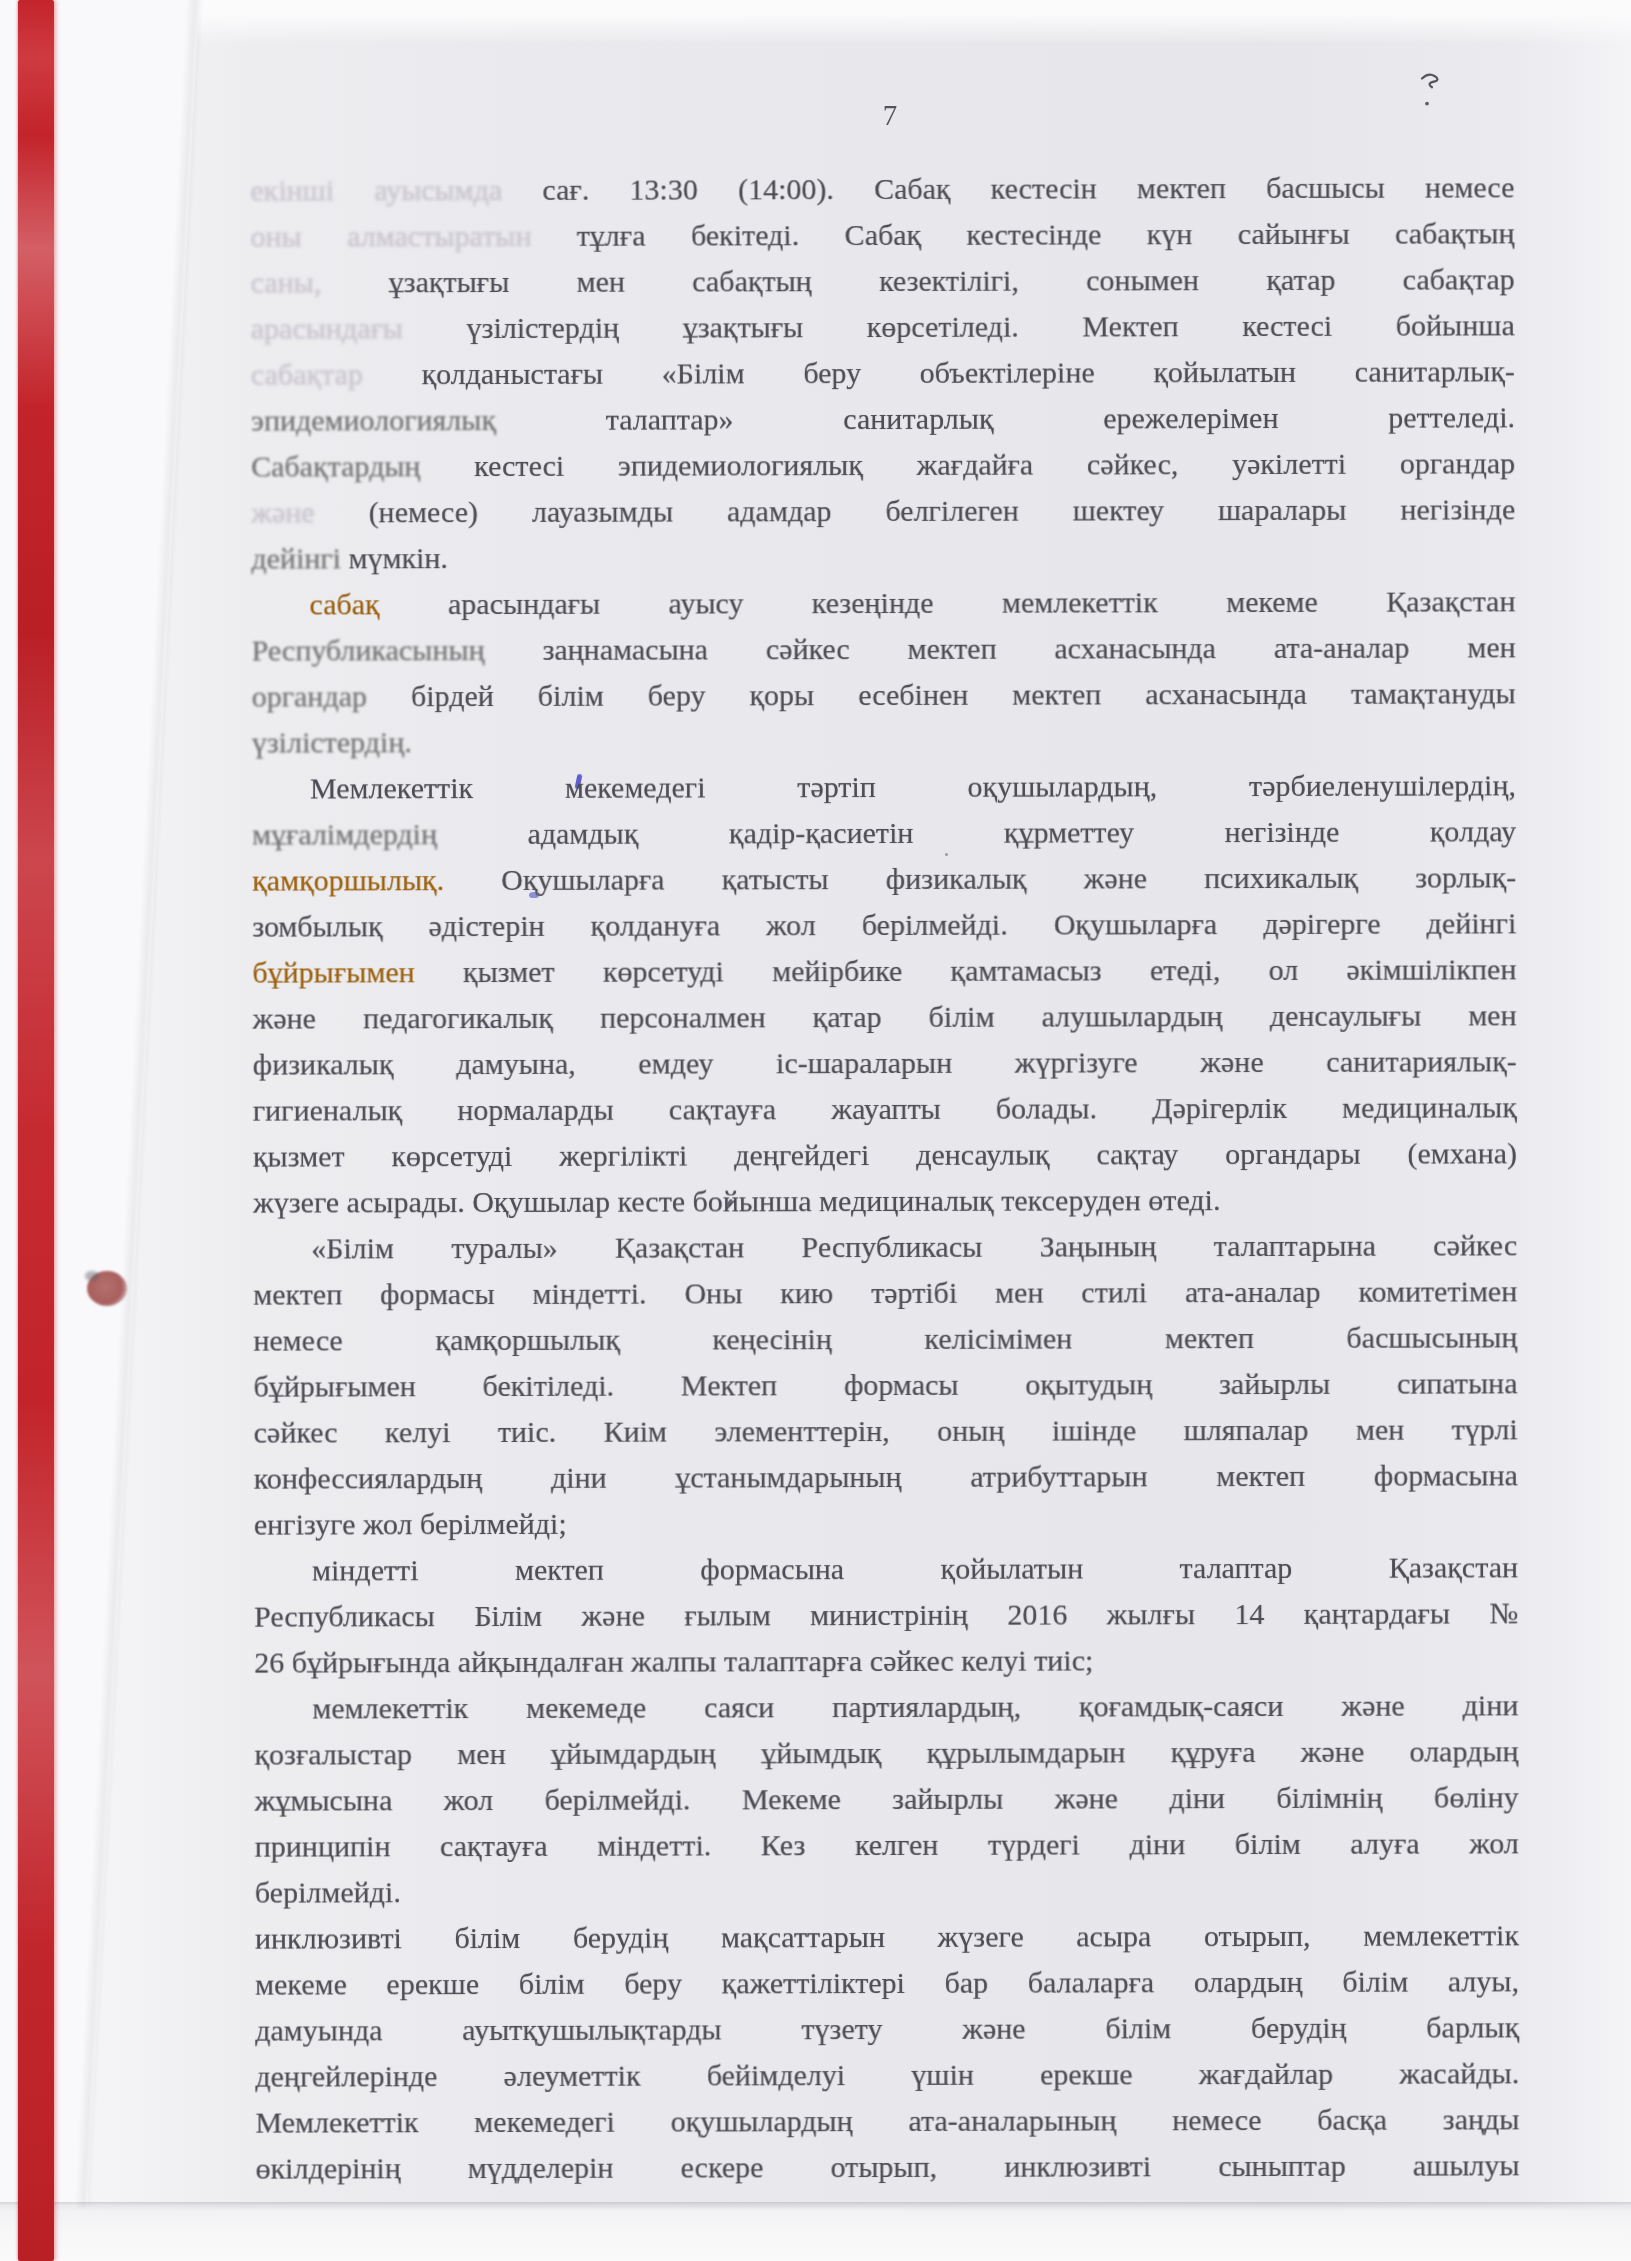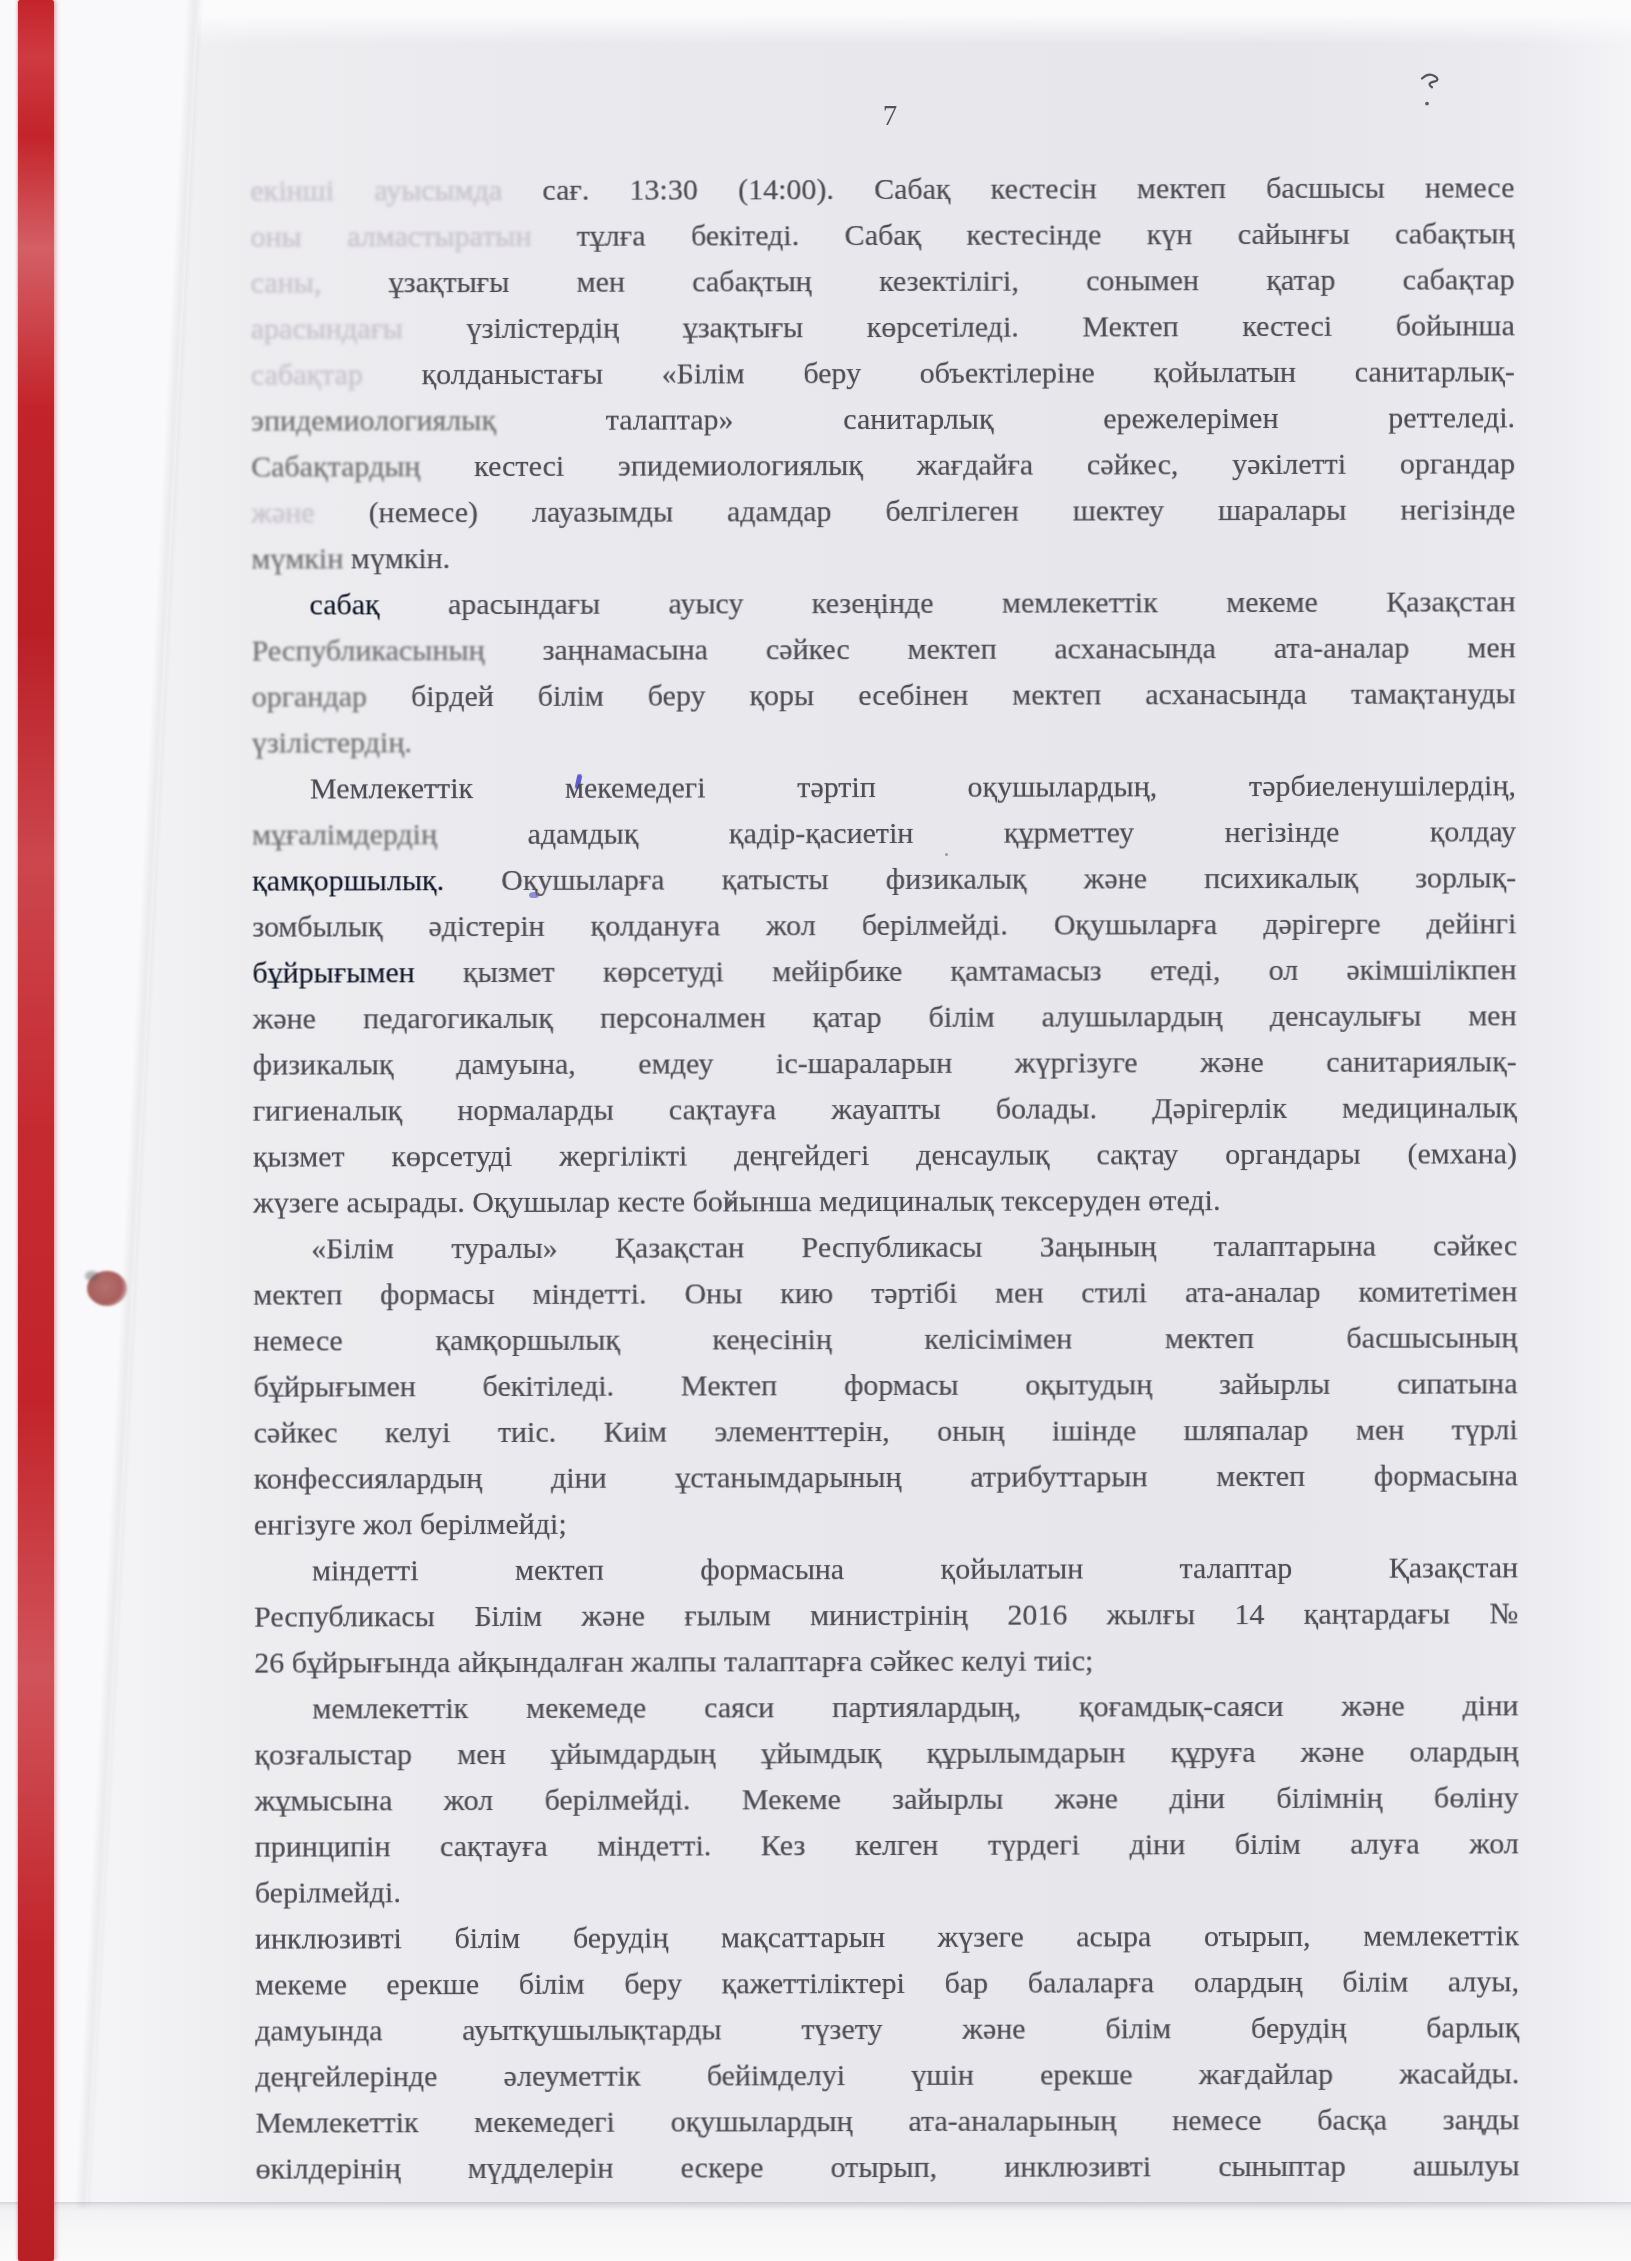--- a/index.html
+++ b/index.html
@@ -90,21 +90,21 @@
   .line{
     height:46px;line-height:46px;
     text-align:justify;text-align-last:justify;
     white-space:normal;overflow:visible;
   }
   .line.last{text-align-last:left;}
   .line.indent{text-indent:58px;}
   .faded{filter:blur(1.4px);}
   .faded.strong{color:#cdcad3;}
   .faded.mid{color:#737373;filter:blur(0.8px);}
-  .faded.soft{color:#0f172a;filter:blur(0.5px);}
+  .faded.soft{color:#a16207;filter:blur(0.5px);}
 </style>
 </head>
 <body>
 
 <div class="scan-root">
   <div class="page-surface"></div>
   <div class="left-wedge"></div>
   <div class="fold-crease"></div>
   <div class="page-bottom-edge"></div>
 
@@ -127,21 +127,21 @@
 
   <div class="text-block">
       <div class="line"><span class="faded strong">екінші ауысымда </span>сағ. 13:30 (14:00). Сабақ кестесін мектеп басшысы немесе</div>
       <div class="line"><span class="faded strong">оны алмастыратын </span>тұлға бекітеді. Сабақ кестесінде күн сайынғы сабақтың</div>
       <div class="line"><span class="faded strong">саны, </span>ұзақтығы мен сабақтың кезектілігі, сонымен қатар сабақтар</div>
       <div class="line"><span class="faded strong">арасындағы </span>үзілістердің ұзақтығы көрсетіледі. Мектеп кестесі бойынша</div>
       <div class="line"><span class="faded strong">сабақтар </span>қолданыстағы «Білім беру объектілеріне қойылатын санитарлық-</div>
       <div class="line"><span class="faded mid">эпидемиологиялық </span>талаптар» санитарлық ережелерімен реттеледі.</div>
       <div class="line"><span class="faded mid">Сабақтардың </span>кестесі эпидемиологиялық жағдайға сәйкес, уәкілетті органдар</div>
       <div class="line"><span class="faded strong">және </span>(немесе) лауазымды адамдар белгілеген шектеу шаралары негізінде</div>
-      <div class="line last"><span class="faded mid">мүмкін </span>мүмкін.</div>
+      <div class="line last"><span class="faded mid">дейінгі </span>мүмкін.</div>
       <div class="line indent"><span class="faded soft">сабақ </span>арасындағы ауысу кезеңінде мемлекеттік мекеме Қазақстан</div>
       <div class="line"><span class="faded mid">Республикасының </span>заңнамасына сәйкес мектеп асханасында ата-аналар мен</div>
       <div class="line"><span class="faded mid">органдар </span>бірдей білім беру қоры есебінен мектеп асханасында тамақтануды</div>
       <div class="line last"><span class="faded mid">үзілістердің.</span></div>
       <div class="line indent">Мемлекеттік мекемедегі тәртіп оқушылардың, тәрбиеленушілердің,</div>
       <div class="line"><span class="faded mid">мұғалімдердің </span>адамдық қадір-қасиетін құрметтеу негізінде қолдау</div>
       <div class="line"><span class="faded soft">қамқоршылық. </span>Оқушыларға қатысты физикалық және психикалық зорлық-</div>
       <div class="line">зомбылық әдістерін қолдануға жол берілмейді. Оқушыларға дәрігерге дейінгі</div>
       <div class="line"><span class="faded soft">бұйрығымен </span>қызмет көрсетуді мейірбике қамтамасыз етеді, ол әкімшілікпен</div>
       <div class="line">және педагогикалық персоналмен қатар білім алушылардың денсаулығы мен</div>

